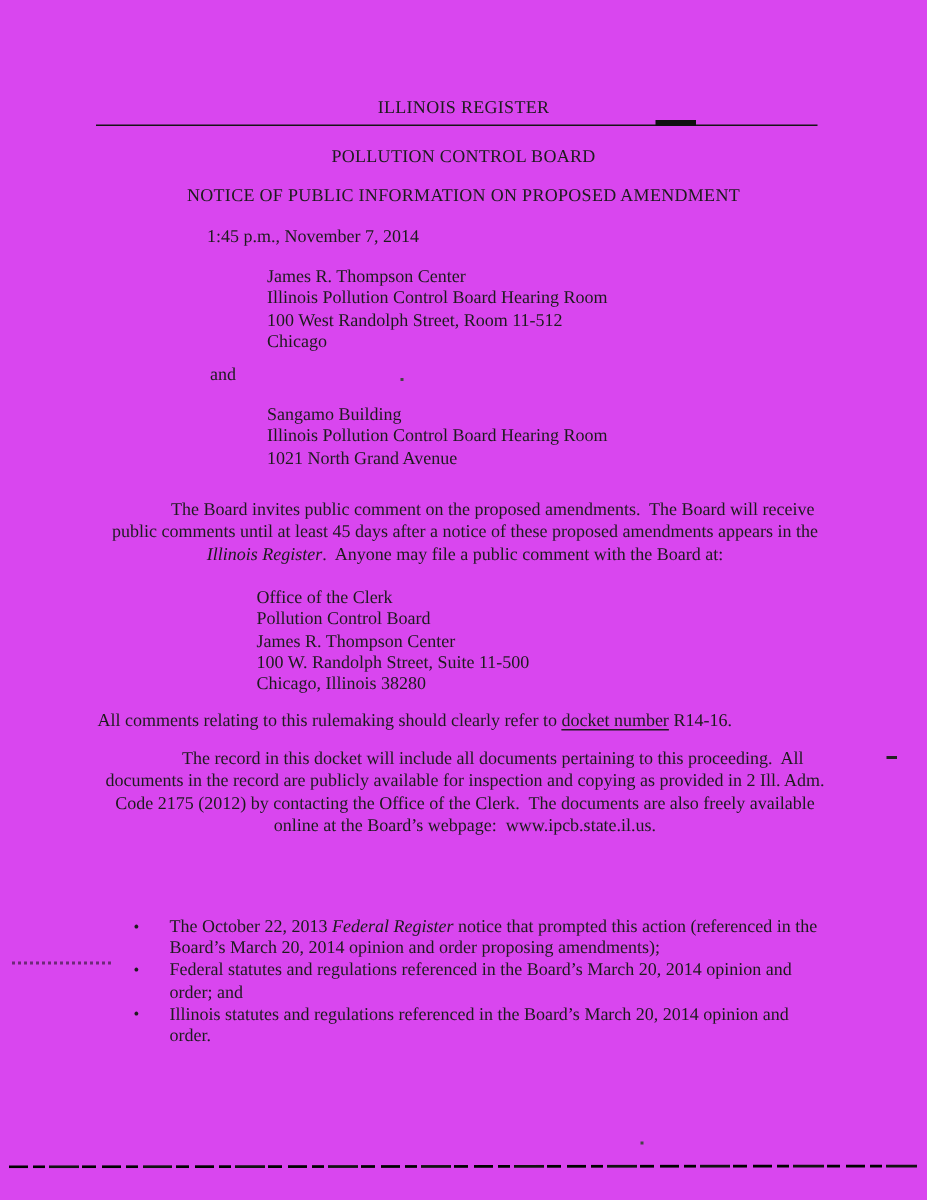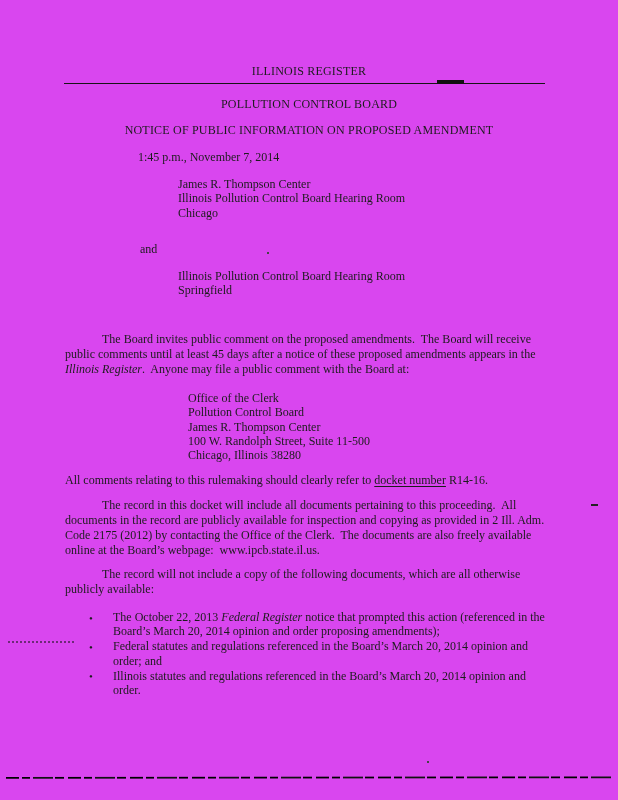--- a/index.html
+++ b/index.html
@@ -27,28 +27,28 @@
 
   .board-heading  { top: 97px; }
   .notice-heading { top: 123px; }
 
   .datetime { top: 150px; left: 138px; }
 
   .addr { line-height: 14.3px; }
   .venue1 { top: 177px; left: 178px; }
   .connector { top: 242px; left: 140px; }
   .venue2 { top: 269px; left: 178px; }
-  .clerk  { top: 391px; left: 188px; }
+  .clerk  { top: 391px; left: 171px; }
 
   .para {
     left: 65px; width: 490px;
     line-height: 15px;
     text-indent: 37px;
     white-space: pre-wrap;
-    text-align: left;
+    text-align: center;
   }
   .para-invite { top: 332px; }
   .docket-line { top: 473px; left: 65px; width: 510px; white-space: pre-wrap; }
   .para-record { top: 498px; }
   .para-exclusions { top: 567px; }
 
   .docket-line u, .u-seg { text-decoration: underline; text-underline-offset: 2px; }
   .i-seg { font-style: italic; }
 
   .bullet-list {
@@ -97,45 +97,46 @@
 
   <div class="abs center board-heading">POLLUTION CONTROL BOARD</div>
 
   <div class="abs center notice-heading">NOTICE OF PUBLIC INFORMATION ON PROPOSED AMENDMENT</div>
 
   <div class="abs datetime">1:45 p.m., November 7, 2014</div>
 
   <div class="abs addr venue1">
     <div>James R. Thompson Center</div>
     <div>Illinois Pollution Control Board Hearing Room</div>
+    <div>100 West Randolph Street, Room 11-512</div>
     <div>Chicago</div>
   </div>
 
   <div class="abs connector">and</div>
 
   <div class="abs addr venue2">
+    <div>Sangamo Building</div>
     <div>Illinois Pollution Control Board Hearing Room</div>
-    <div>Springfield</div>
+    <div>1021 North Grand Avenue</div>
   </div>
 
   <div class="abs para para-invite"><span>The Board invites public comment on the proposed amendments.  The Board will receive public comments until at least 45 days after a notice of these proposed amendments appears in the </span><span class="i-seg">Illinois Register</span><span>.  Anyone may file a public comment with the Board at:</span></div>
 
   <div class="abs addr clerk">
     <div>Office of the Clerk</div>
     <div>Pollution Control Board</div>
     <div>James R. Thompson Center</div>
     <div>100 W. Randolph Street, Suite 11-500</div>
     <div>Chicago, Illinois 38280</div>
   </div>
 
   <div class="abs docket-line"><span>All comments relating to this rulemaking should clearly refer to </span><span class="u-seg">docket number</span><span> R14-16.</span></div>
 
   <div class="abs para para-record">The record in this docket will include all documents pertaining to this proceeding.  All documents in the record are publicly available for inspection and copying as provided in 2 Ill. Adm. Code 2175 (2012) by contacting the Office of the Clerk.  The documents are also freely available online at the Board’s webpage:  www.ipcb.state.il.us.</div>
 
-  <div class="abs para para-exclusions">The record will not include a copy of the following documents, which are all otherwise publicly available:</div>
 
   <ul class="abs bullet-list">
     <li><span class="blt">•</span><span>The October 22, 2013 </span><span class="i-seg">Federal Register</span><span> notice that prompted this action (referenced in the Board’s March 20, 2014 opinion and order proposing amendments);</span></li>
     <li><span class="blt">•</span><span>Federal statutes and regulations referenced in the Board’s March 20, 2014 opinion and order; and</span></li>
     <li><span class="blt">•</span><span>Illinois statutes and regulations referenced in the Board’s March 20, 2014 opinion and order.</span></li>
   </ul>
 
   <div class="abs noise-margin-dots"></div>
   <div class="abs noise-dash-right"></div>
   <div class="abs noise-dot-mid"></div>

